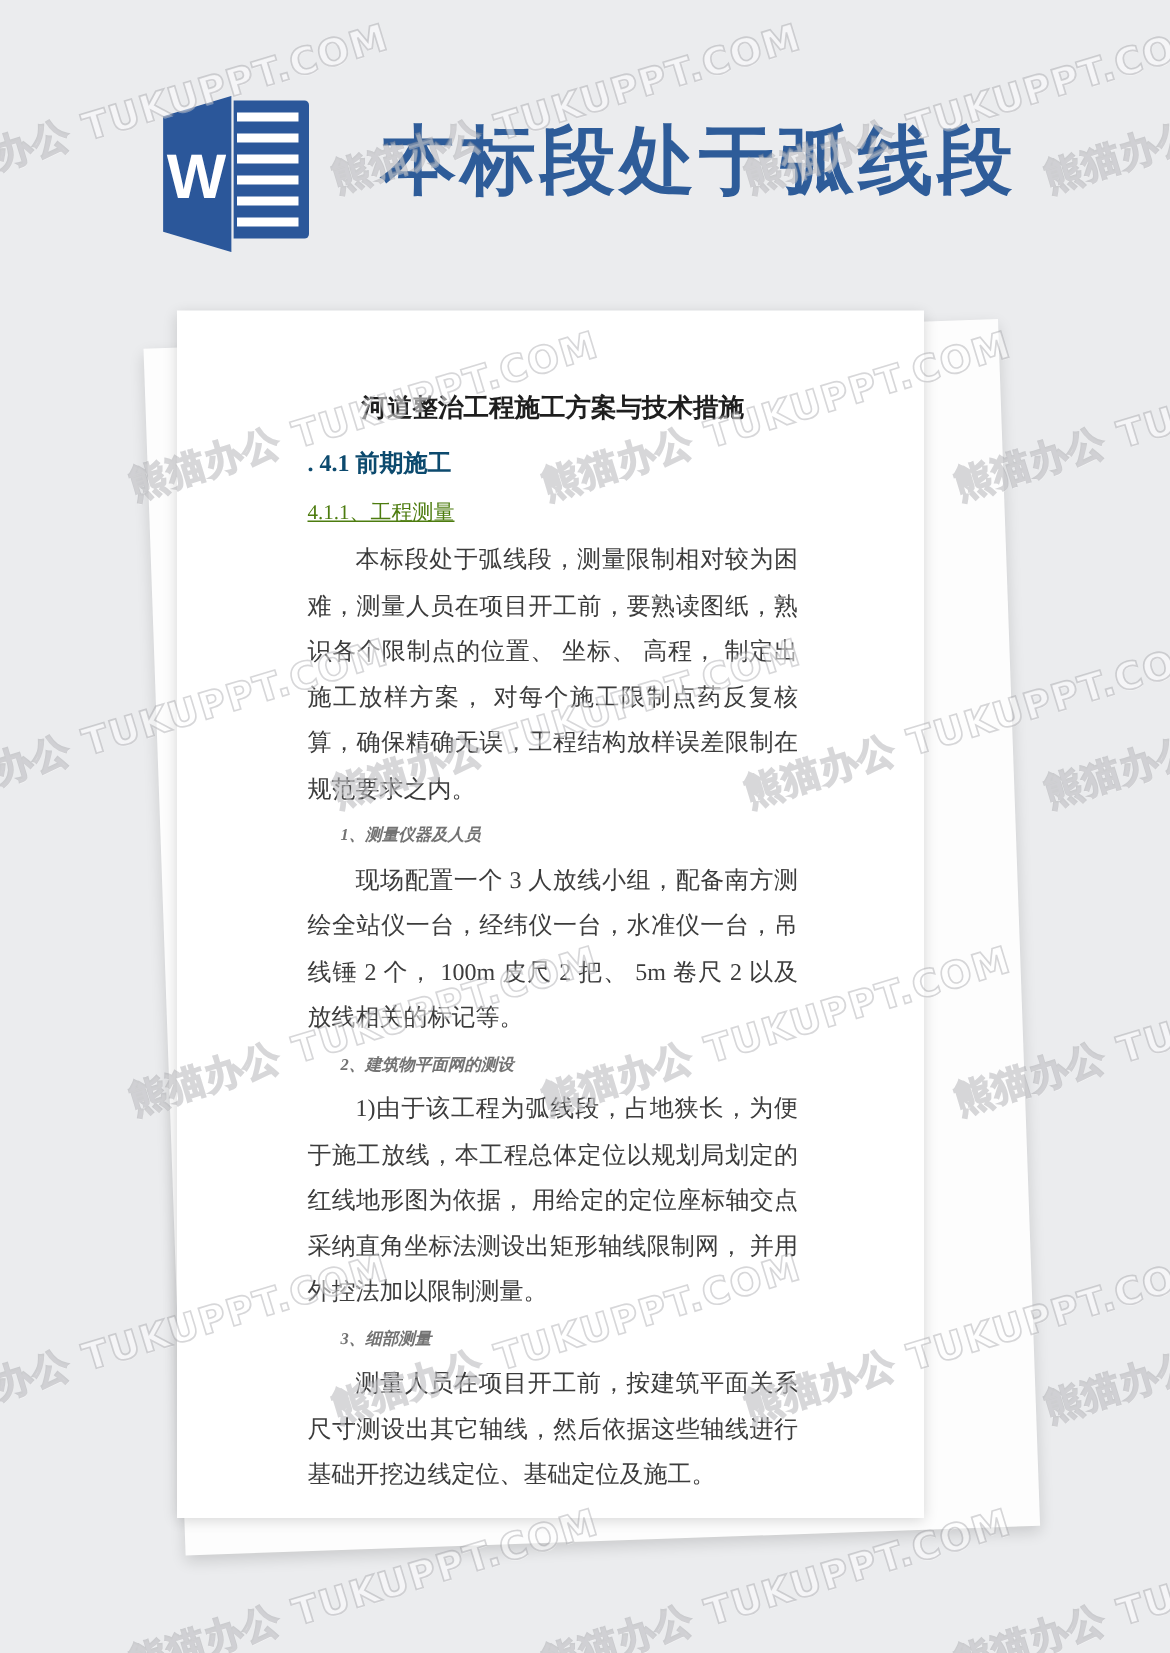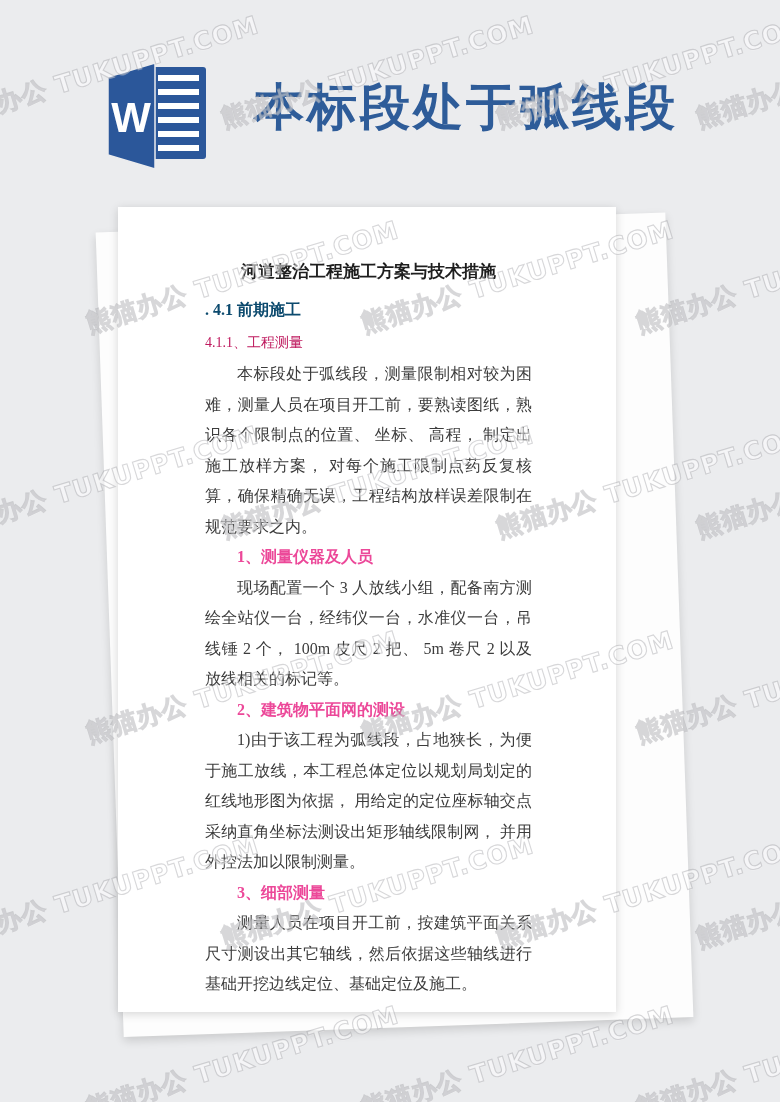--- a/index.html
+++ b/index.html
@@ -47,31 +47,33 @@
   .doc-body p{margin:0;}
   .blk-title{
     font-size:17px;font-weight:700;color:#1e1e1e;
     text-align:center;line-height:30px;margin-bottom:6px !important;
   }
   .blk-h1{
     font-size:16px;font-weight:700;color:#0c4a6e;
     line-height:34px;
   }
   .blk-h2{
-    font-size:14px;font-weight:400;color:#be185d;
+    font-size:14px;font-weight:400;color:#4d7c0f;
     line-height:32px;
+    text-decoration:underline;
   }
   .blk-p{
     font-size:16px;line-height:30.5px;
     text-align:justify;text-indent:2em;color:#3c3c3c;
   }
   .blk-li{
-    font-size:16px;line-height:30.5px;
-    font-weight:600;color:#ec4899;
+    font-size:11px;line-height:30.5px;
+    font-weight:600;color:#737373;
     padding-left:2em;
+    font-style:italic;
   }
 
   
   .wm-layer{position:absolute;inset:0;z-index:5;pointer-events:none;}
   .wm{
     position:absolute;
     font-family:"DejaVu Sans","Liberation Sans",sans-serif;
     font-weight:700;font-size:25px;letter-spacing:1px;
     white-space:nowrap;
     transform:rotate(-17deg);

